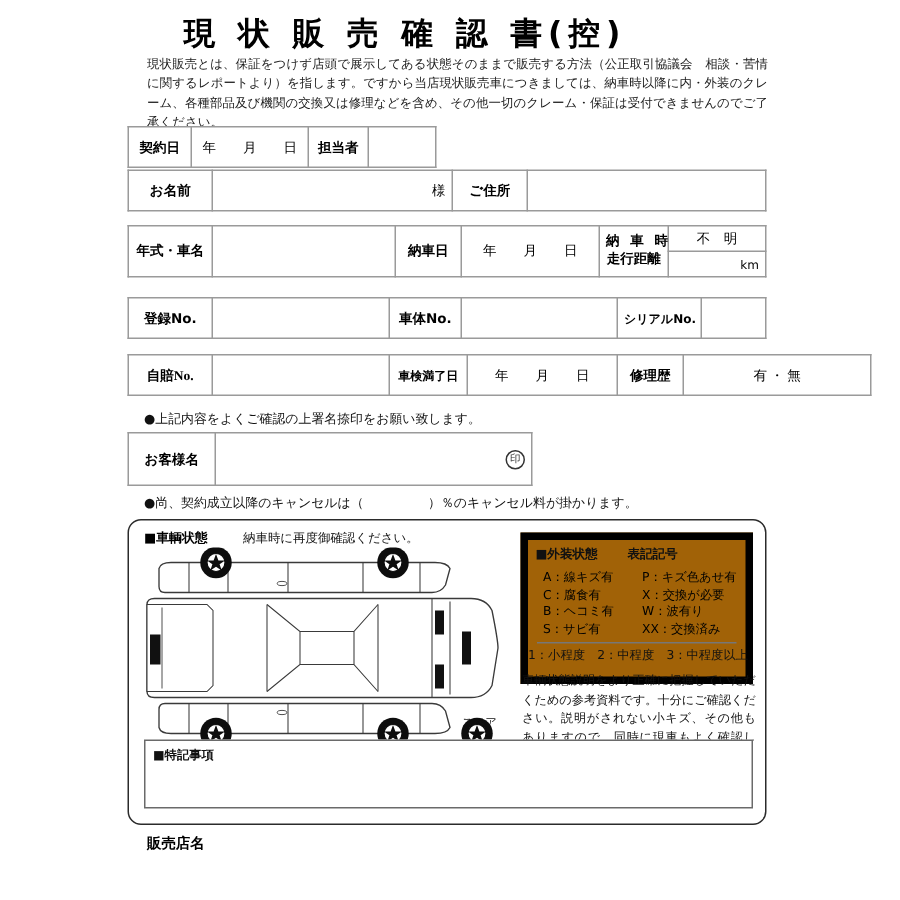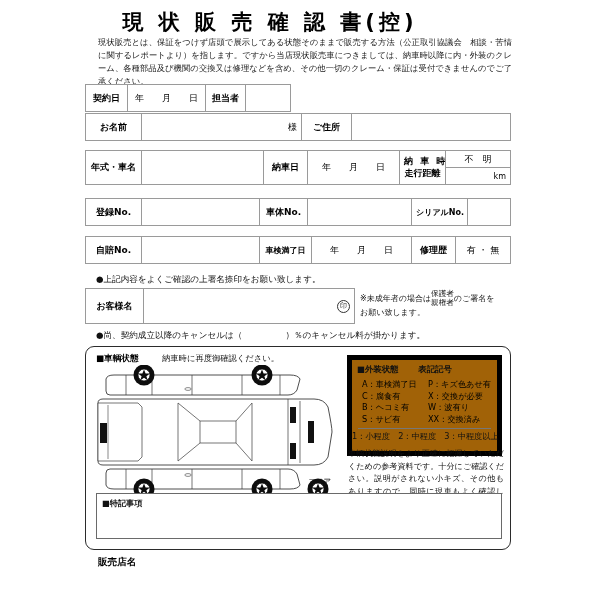--- a/index.html
+++ b/index.html
@@ -277,21 +277,21 @@
         <td class="lbl">登録No.</td>
         <td class="blank"></td>
         <td class="lbl">車体No.</td>
         <td class="blank"></td>
         <td class="lbl" style="font-size:8px;">シリアルNo.</td>
         <td class="blank"></td>
       </tr>
     </tbody>
   </table>
 
-  <table class="grid" style="left:85px; top:236px; width:426px;">
+  <table class="grid" style="left:85px; top:236px; width:496px;font-family:Liberation Serif, serif;">
     <colgroup>
         <col style="width:56px">
         <col style="width:118px">
         <col style="width:52px">
         <col style="width:100px">
         <col style="width:44px">
         <col>
       </colgroup>
     <tbody>
       <tr>
@@ -316,31 +316,20 @@
       <tr>
         <td class="lbl">お客様名</td>
         <td class="rgt">
           <span></span>
           <span class="seal">印</span>
         </td>
       </tr>
     </tbody>
   </table>
 
-  <div id="minor-note">
-    <div class="mn-row">
-      <span>※未成年者の場合は</span>
-      <span class="mn-stack">
-        <span style="display:block">保護者</span>
-        <span style="display:block">親権者</span>
-      </span>
-      <span>のご署名を</span>
-    </div>
-    <div>お願い致します。</div>
-  </div>
 
   <div class="note" style="left:96px; top:330px;">●尚、契約成立以降のキャンセルは（　　　　　）％のキャンセル料が掛かります。</div>
 
   <div id="panel">
 
     <div class="hdr" style="left:10px; top:6px;">■車輌状態</div>
     <div class="sub" style="left:76px; top:6px;">納車時に再度御確認ください。</div>
 
     <svg id="car-svg" width="250" height="130" viewBox="0 0 250 130">
       <g fill="#ffffff" stroke="#3a3a3a" stroke-width="0.9">
@@ -405,21 +394,21 @@
     <div id="spare-label">スペア</div>
 
     <div id="legend">
       <div class="lg-title">
         <span>■外装状態</span>
         <span style="display:inline-block; width:14px"></span>
         <span>表記記号</span>
       </div>
       <div class="lg-rows">
         <div class="lg-row">
-          <span class="lg-c1">A：車検満了日</span>
+          <span class="lg-c1">A：線キズ有</span>
           <span class="lg-c2">P：キズ色あせ有</span>
         </div>
         <div class="lg-row">
           <span class="lg-c1">C：腐食有</span>
           <span class="lg-c2">X：交換が必要</span>
         </div>
         <div class="lg-row">
           <span class="lg-c1">B：ヘコミ有</span>
           <span class="lg-c2">W：波有り</span>
         </div>

